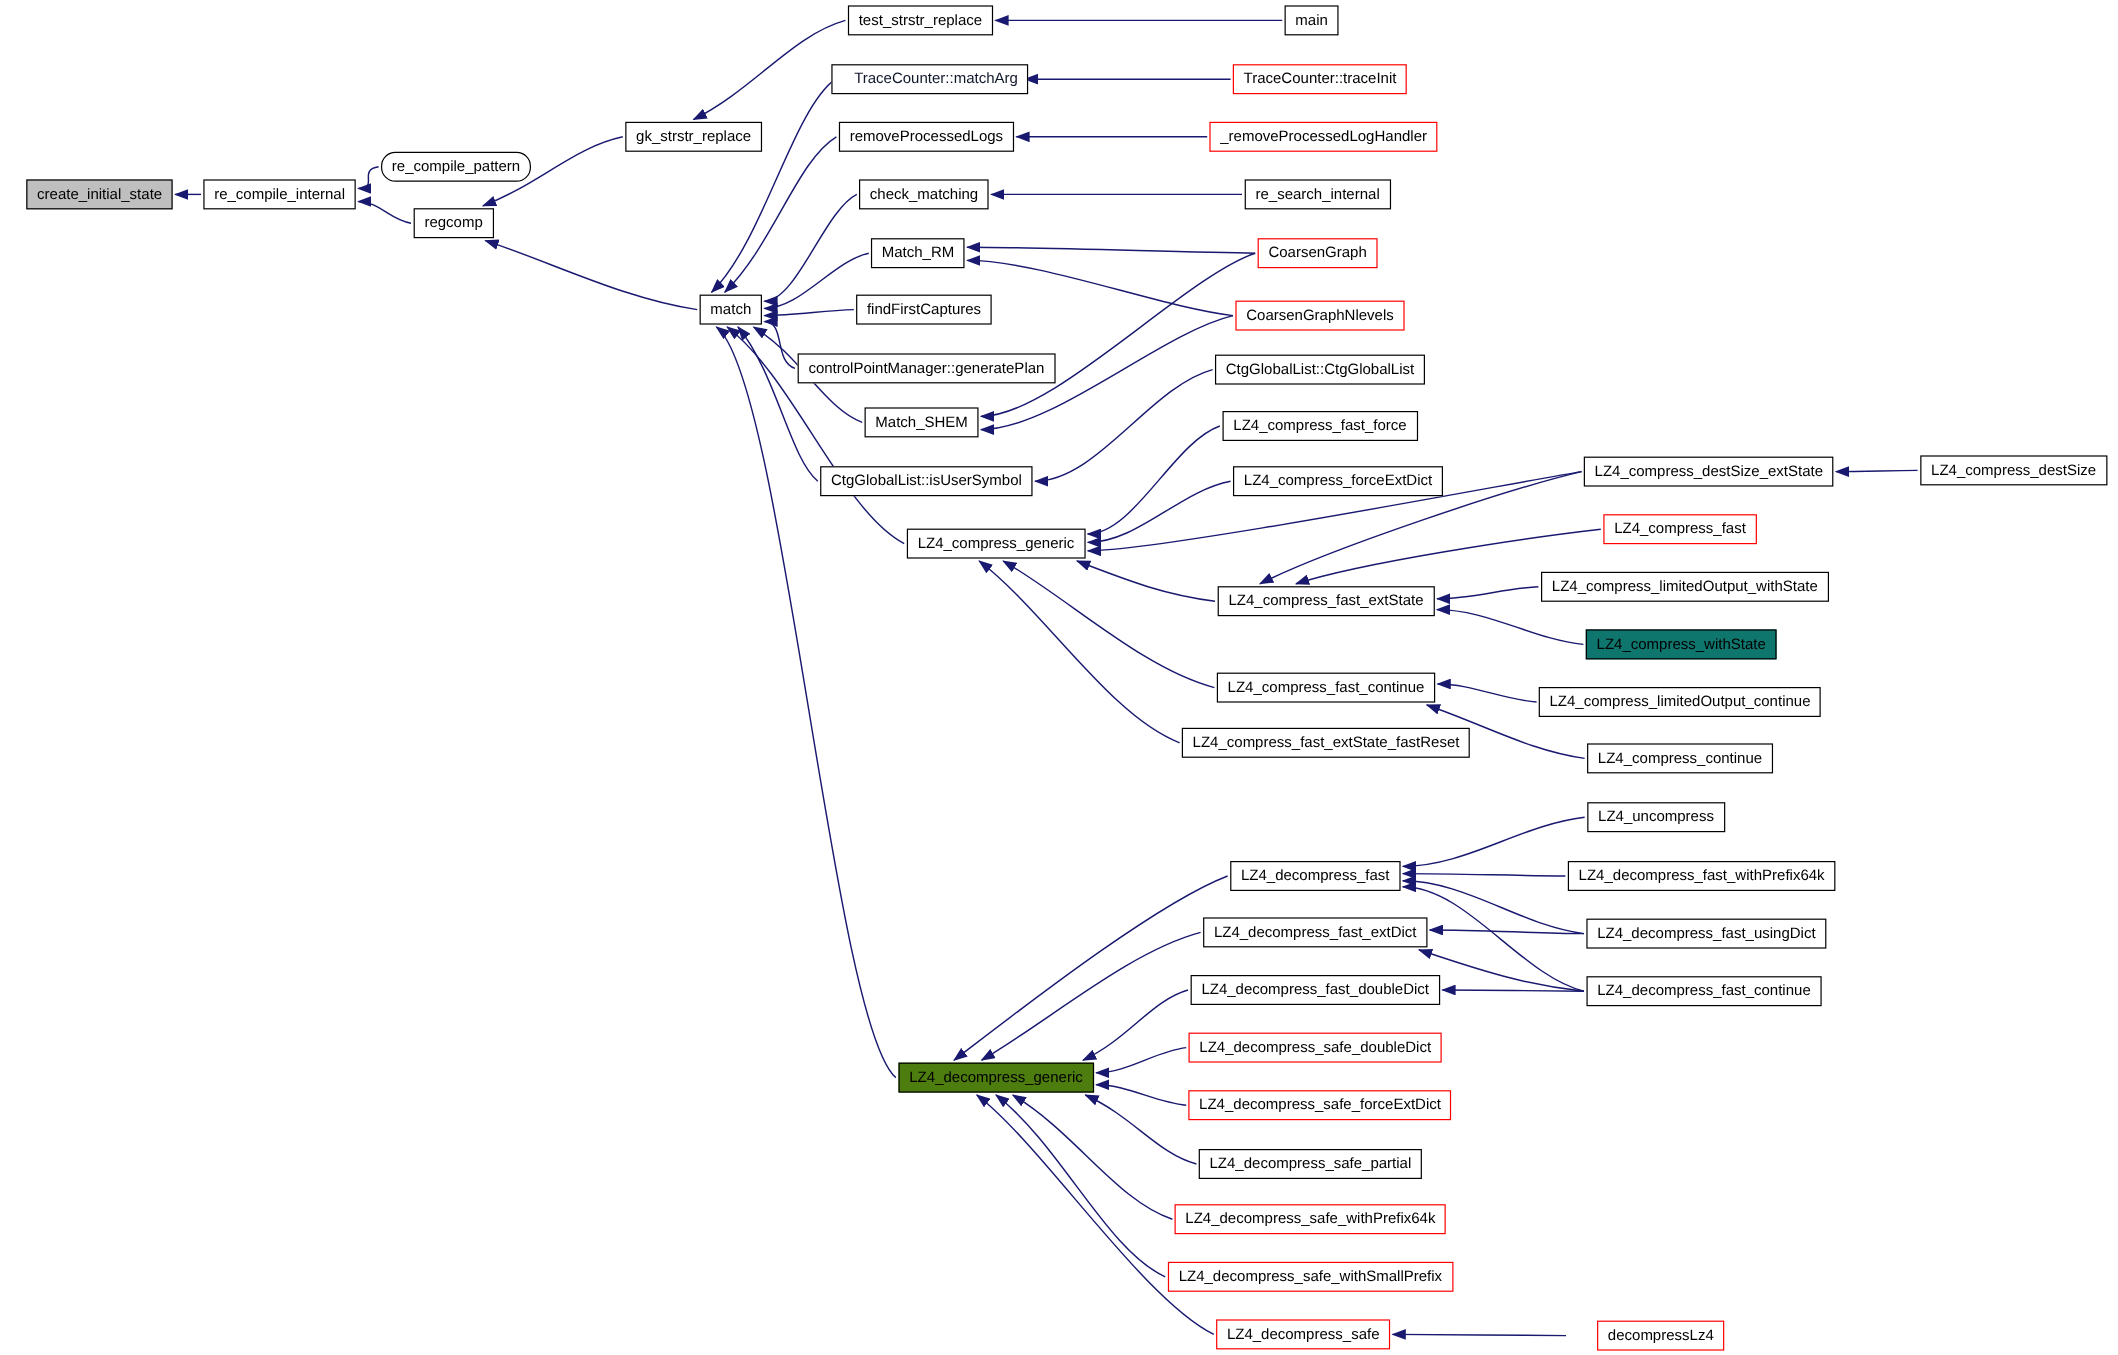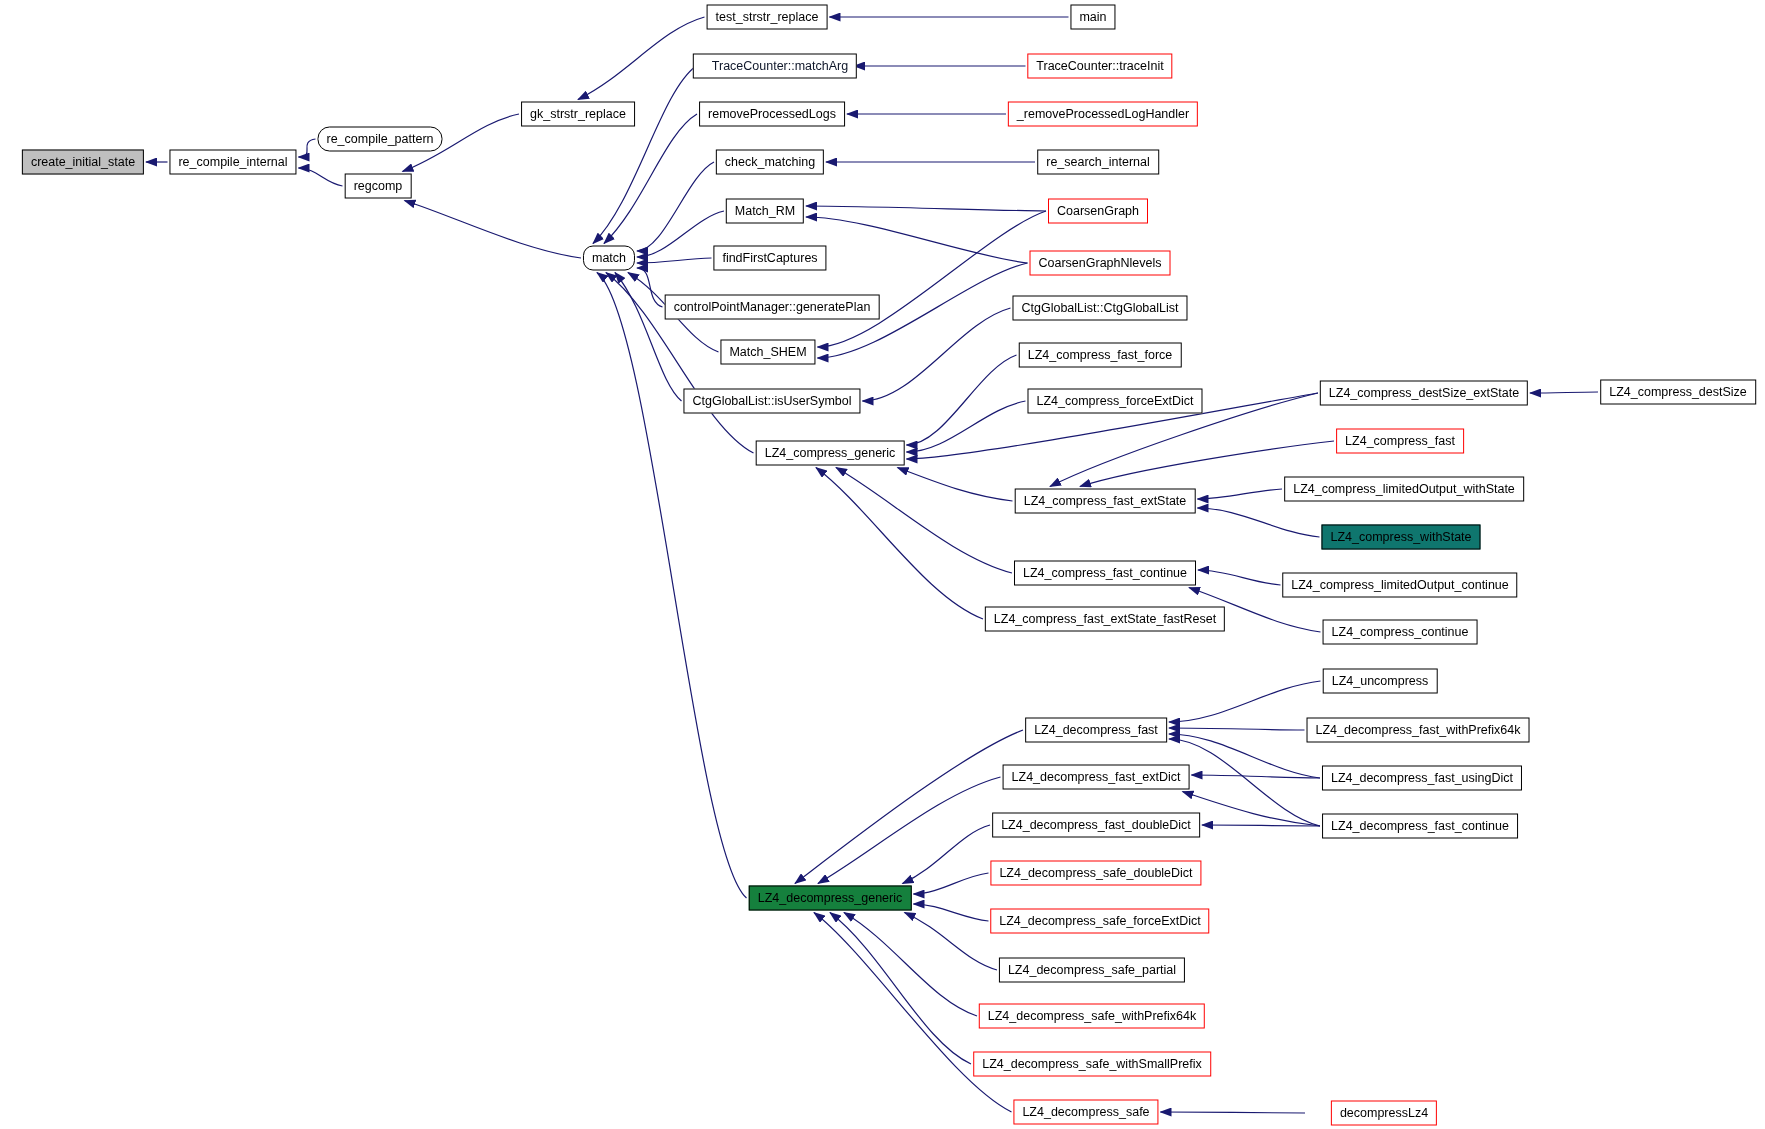--- a/index.html
+++ b/index.html
@@ -91,21 +91,21 @@
       <path class="edge" stroke="#191970" d="M1011.5,1112 C951.5,1082.075 869,954.5 814,912.5" marker-end="url(#arrowhead)"></path>
       <path class="edge" stroke="#191970" d="M1305,1113 C1254.425,1112.85 1211.075,1112 1160.5,1112" marker-end="url(#arrowhead)"></path>
     </svg>
 <div class="node" style="left: 83px; top: 162px; background: rgb(191, 191, 191); border-color: rgb(0, 0, 0); color: rgb(0, 0, 0);">create_initial_state</div>
     <div class="node" style="left: 233px; top: 162px; background: rgb(255, 255, 255); border-color: rgb(0, 0, 0); color: rgb(0, 0, 0);">re_compile_internal</div>
     <div class="node" style="left: 380px; top: 139px; background: rgb(255, 255, 255); border-color: rgb(0, 0, 0); color: rgb(0, 0, 0); border-radius: 12px;">re_compile_pattern</div>
     <div class="node" style="left: 378px; top: 186px; background: rgb(255, 255, 255); border-color: rgb(0, 0, 0); color: rgb(0, 0, 0);">regcomp</div>
     <div class="node" style="left: 578px; top: 114px; background: rgb(255, 255, 255); border-color: rgb(0, 0, 0); color: rgb(0, 0, 0);">gk_strstr_replace</div>
     <div class="node" style="left: 767px; top: 17px; background: rgb(255, 255, 255); border-color: rgb(0, 0, 0); color: rgb(0, 0, 0);">test_strstr_replace</div>
     <div class="node" style="left: 1093px; top: 17px; background: rgb(255, 255, 255); border-color: rgb(0, 0, 0); color: rgb(0, 0, 0);">main</div>
-    <div class="node" style="left: 609px; top: 258px; background: rgb(255, 255, 255); border-color: rgb(0, 0, 0); color: rgb(0, 0, 0); border-radius: 10px;">match</div>
+    <div class="node" style="left: 609px; top: 258px; background: rgb(255, 255, 255); border-color: rgb(0, 0, 0); color: rgb(0, 0, 0);">match</div>
     <div class="node" style="left: 775px; top: 66px; background: rgb(255, 255, 255); border-color: rgb(0, 0, 0); color: #0f172a; padding-left: 18px;">TraceCounter::matchArg</div>
     <div class="node" style="left: 1100px; top: 66px; background: rgb(255, 255, 255); border-color: rgb(255, 0, 0); color: rgb(0, 0, 0);">TraceCounter::traceInit</div>
     <div class="node" style="left: 772px; top: 114px; background: rgb(255, 255, 255); border-color: rgb(0, 0, 0); color: rgb(0, 0, 0);">removeProcessedLogs</div>
     <div class="node" style="left: 1103px; top: 114px; background: rgb(255, 255, 255); border-color: rgb(255, 0, 0); color: rgb(0, 0, 0);">_removeProcessedLogHandler</div>
     <div class="node" style="left: 770px; top: 162px; background: rgb(255, 255, 255); border-color: rgb(0, 0, 0); color: rgb(0, 0, 0);">check_matching</div>
     <div class="node" style="left: 1098px; top: 162px; background: rgb(255, 255, 255); border-color: rgb(0, 0, 0); color: rgb(0, 0, 0);">re_search_internal</div>
     <div class="node" style="left: 765px; top: 211px; background: rgb(255, 255, 255); border-color: rgb(0, 0, 0); color: rgb(0, 0, 0);">Match_RM</div>
     <div class="node" style="left: 1098px; top: 211px; background: rgb(255, 255, 255); border-color: rgb(255, 0, 0); color: rgb(0, 0, 0);">CoarsenGraph</div>
     <div class="node" style="left: 1100px; top: 263px; background: rgb(255, 255, 255); border-color: rgb(255, 0, 0); color: rgb(0, 0, 0);">CoarsenGraphNlevels</div>
     <div class="node" style="left: 770px; top: 258px; background: rgb(255, 255, 255); border-color: rgb(0, 0, 0); color: rgb(0, 0, 0);">findFirstCaptures</div>
@@ -126,21 +126,21 @@
     <div class="node" style="left: 1400px; top: 585px; background: rgb(255, 255, 255); border-color: rgb(0, 0, 0); color: rgb(0, 0, 0);">LZ4_compress_limitedOutput_continue</div>
     <div class="node" style="left: 1400px; top: 632px; background: rgb(255, 255, 255); border-color: rgb(0, 0, 0); color: rgb(0, 0, 0);">LZ4_compress_continue</div>
     <div class="node" style="left: 1105px; top: 619px; background: rgb(255, 255, 255); border-color: rgb(0, 0, 0); color: rgb(0, 0, 0);">LZ4_compress_fast_extState_fastReset</div>
     <div class="node" style="left: 1380px; top: 681px; background: rgb(255, 255, 255); border-color: rgb(0, 0, 0); color: rgb(0, 0, 0);">LZ4_uncompress</div>
     <div class="node" style="left: 1096px; top: 730px; background: rgb(255, 255, 255); border-color: rgb(0, 0, 0); color: rgb(0, 0, 0);">LZ4_decompress_fast</div>
     <div class="node" style="left: 1418px; top: 730px; background: rgb(255, 255, 255); border-color: rgb(0, 0, 0); color: rgb(0, 0, 0);">LZ4_decompress_fast_withPrefix64k</div>
     <div class="node" style="left: 1096px; top: 777px; background: rgb(255, 255, 255); border-color: rgb(0, 0, 0); color: rgb(0, 0, 0);">LZ4_decompress_fast_extDict</div>
     <div class="node" style="left: 1422px; top: 778px; background: rgb(255, 255, 255); border-color: rgb(0, 0, 0); color: rgb(0, 0, 0);">LZ4_decompress_fast_usingDict</div>
     <div class="node" style="left: 1096px; top: 825px; background: rgb(255, 255, 255); border-color: rgb(0, 0, 0); color: rgb(0, 0, 0);">LZ4_decompress_fast_doubleDict</div>
     <div class="node" style="left: 1420px; top: 826px; background: rgb(255, 255, 255); border-color: rgb(0, 0, 0); color: rgb(0, 0, 0);">LZ4_decompress_fast_continue</div>
-    <div class="node" style="left: 830px; top: 898px; background: #15803d; border-color: rgb(0, 0, 0); color: rgb(0, 0, 0);">LZ4_decompress_generic</div>
+    <div class="node" style="left: 830px; top: 898px; background: #4d7c0f; border-color: rgb(0, 0, 0); color: rgb(0, 0, 0);">LZ4_decompress_generic</div>
     <div class="node" style="left: 1096px; top: 873px; background: rgb(255, 255, 255); border-color: rgb(255, 0, 0); color: rgb(0, 0, 0);">LZ4_decompress_safe_doubleDict</div>
     <div class="node" style="left: 1100px; top: 921px; background: rgb(255, 255, 255); border-color: rgb(255, 0, 0); color: rgb(0, 0, 0);">LZ4_decompress_safe_forceExtDict</div>
     <div class="node" style="left: 1092px; top: 970px; background: rgb(255, 255, 255); border-color: rgb(0, 0, 0); color: rgb(0, 0, 0);">LZ4_decompress_safe_partial</div>
     <div class="node" style="left: 1092px; top: 1016px; background: rgb(255, 255, 255); border-color: rgb(255, 0, 0); color: rgb(0, 0, 0);">LZ4_decompress_safe_withPrefix64k</div>
     <div class="node" style="left: 1092px; top: 1064px; background: rgb(255, 255, 255); border-color: rgb(255, 0, 0); color: rgb(0, 0, 0);">LZ4_decompress_safe_withSmallPrefix</div>
     <div class="node" style="left: 1086px; top: 1112px; background: rgb(255, 255, 255); border-color: rgb(255, 0, 0); color: rgb(0, 0, 0);">LZ4_decompress_safe</div>
     <div class="node" style="left: 1384px; top: 1113px; background: rgb(255, 255, 255); border-color: rgb(255, 0, 0); color: rgb(0, 0, 0);">decompressLz4</div>
   </div>
 
 </body></html>

